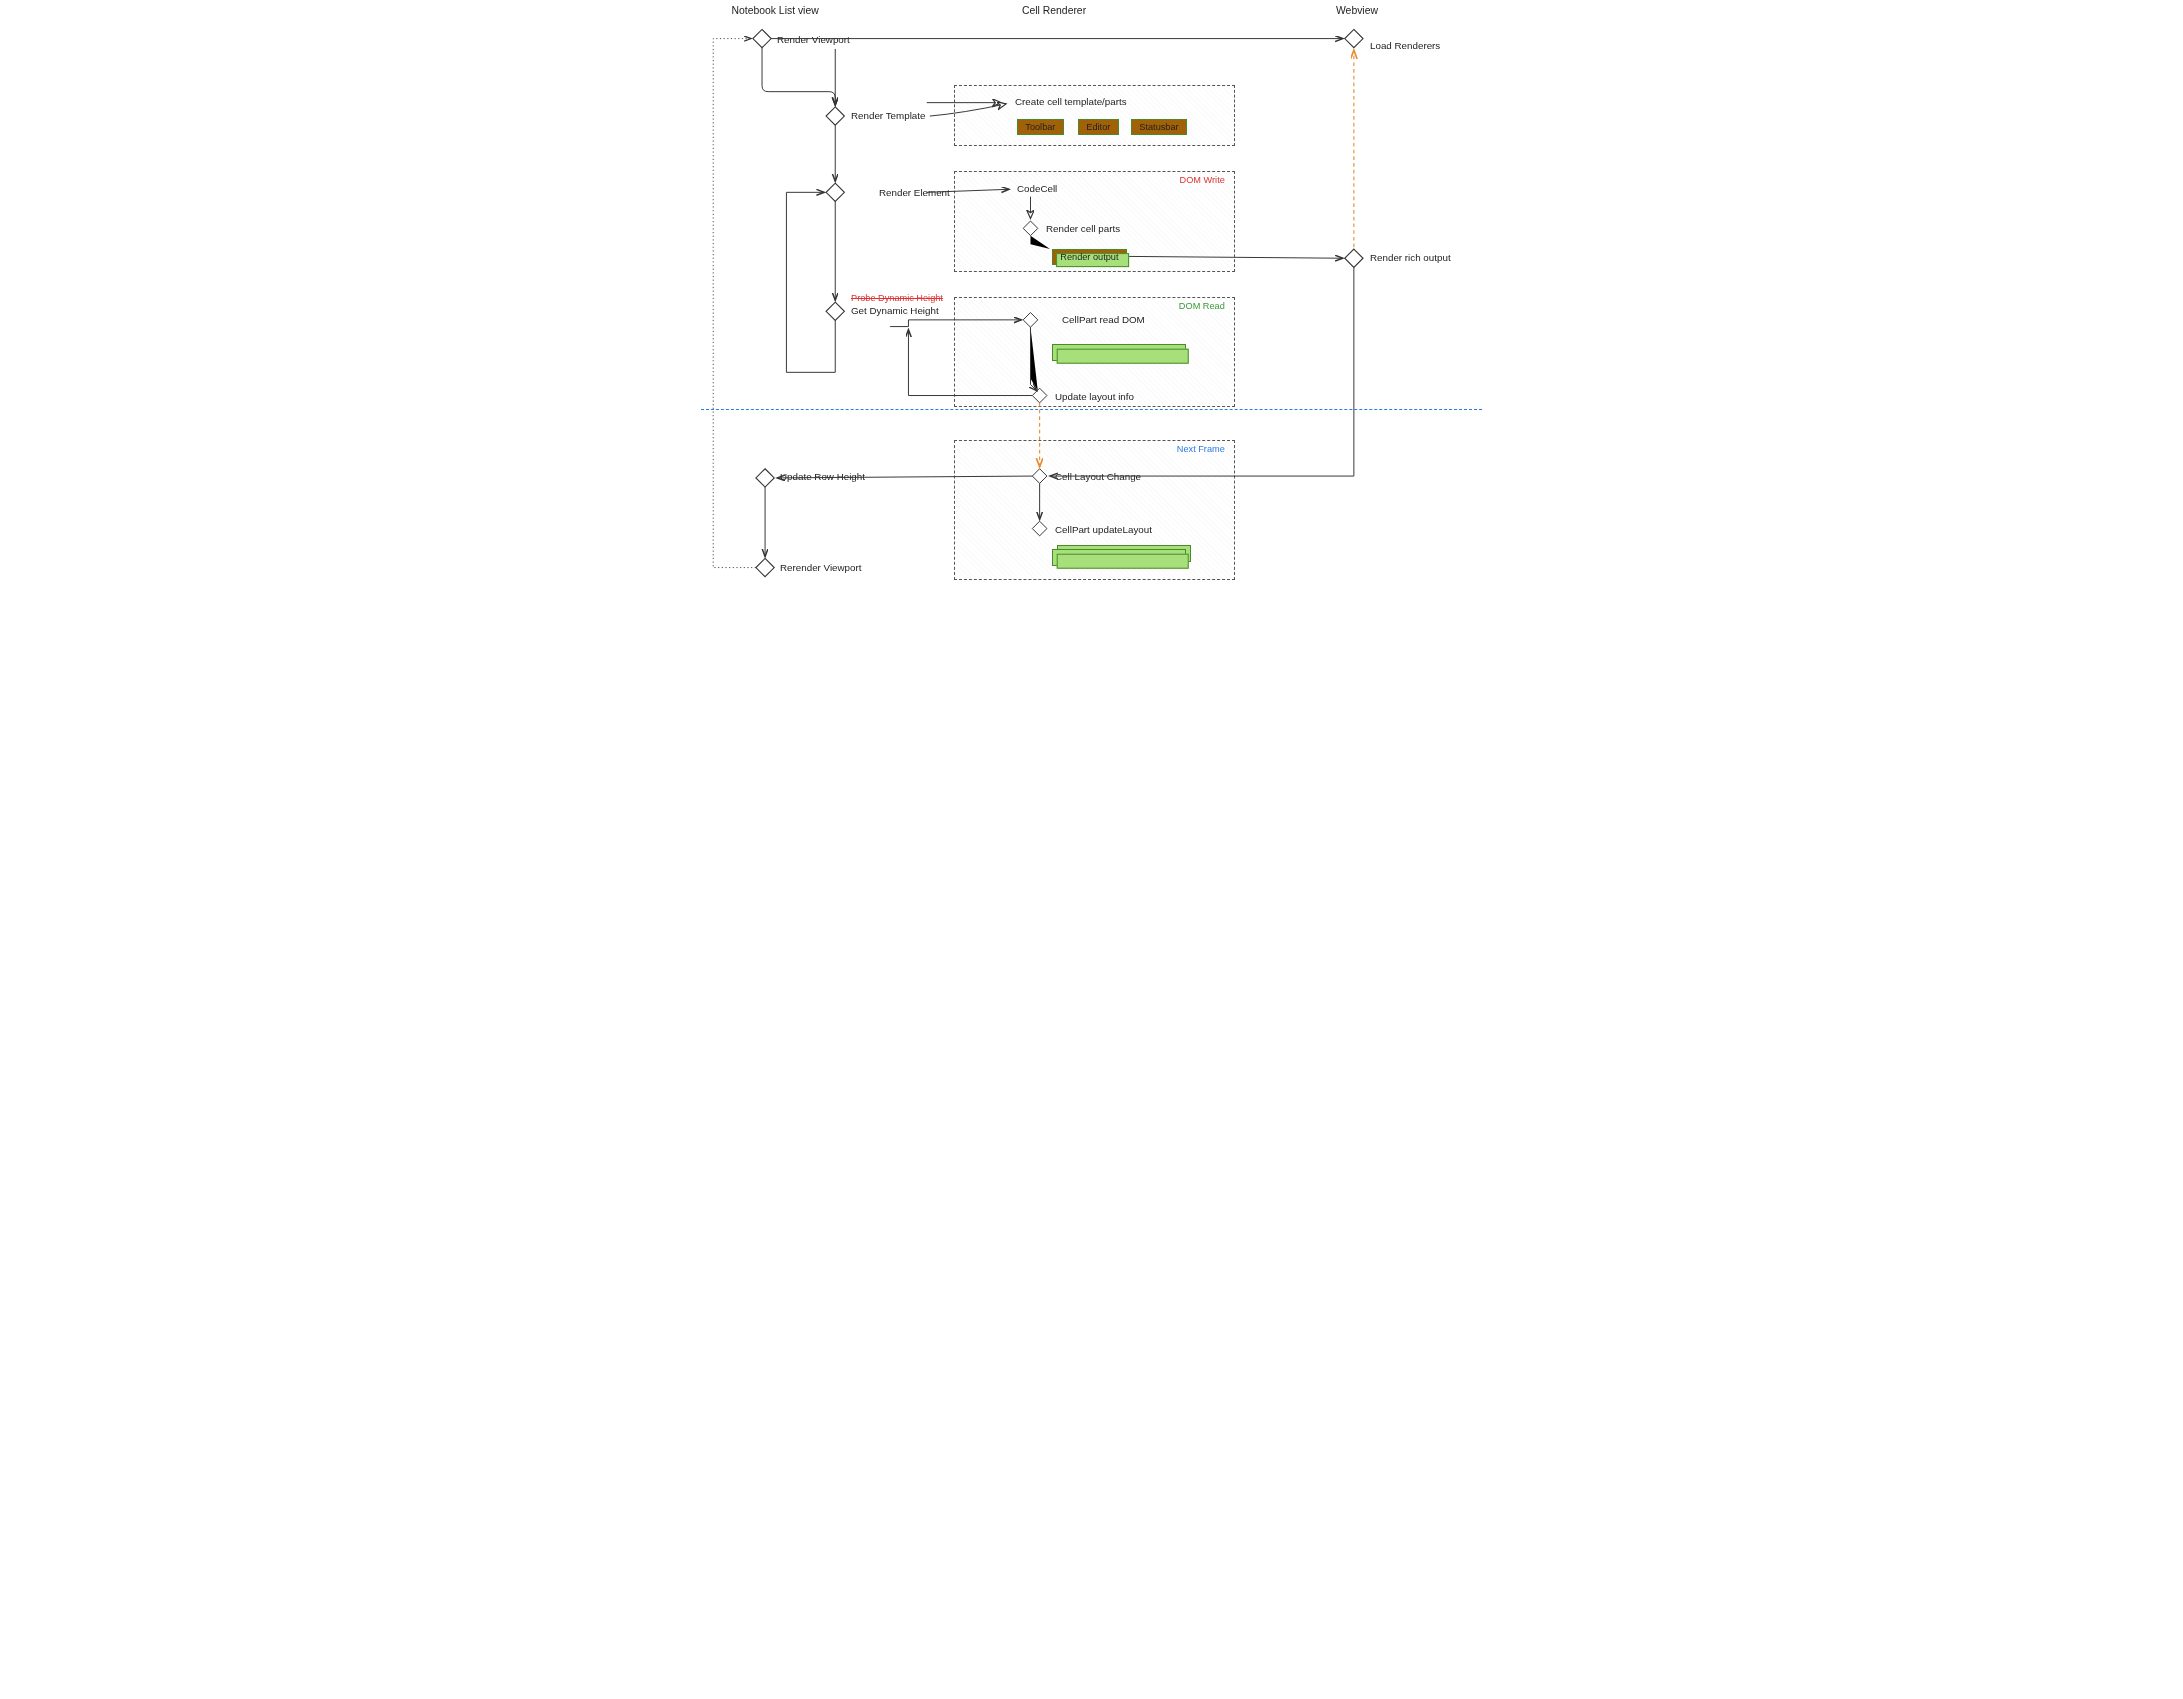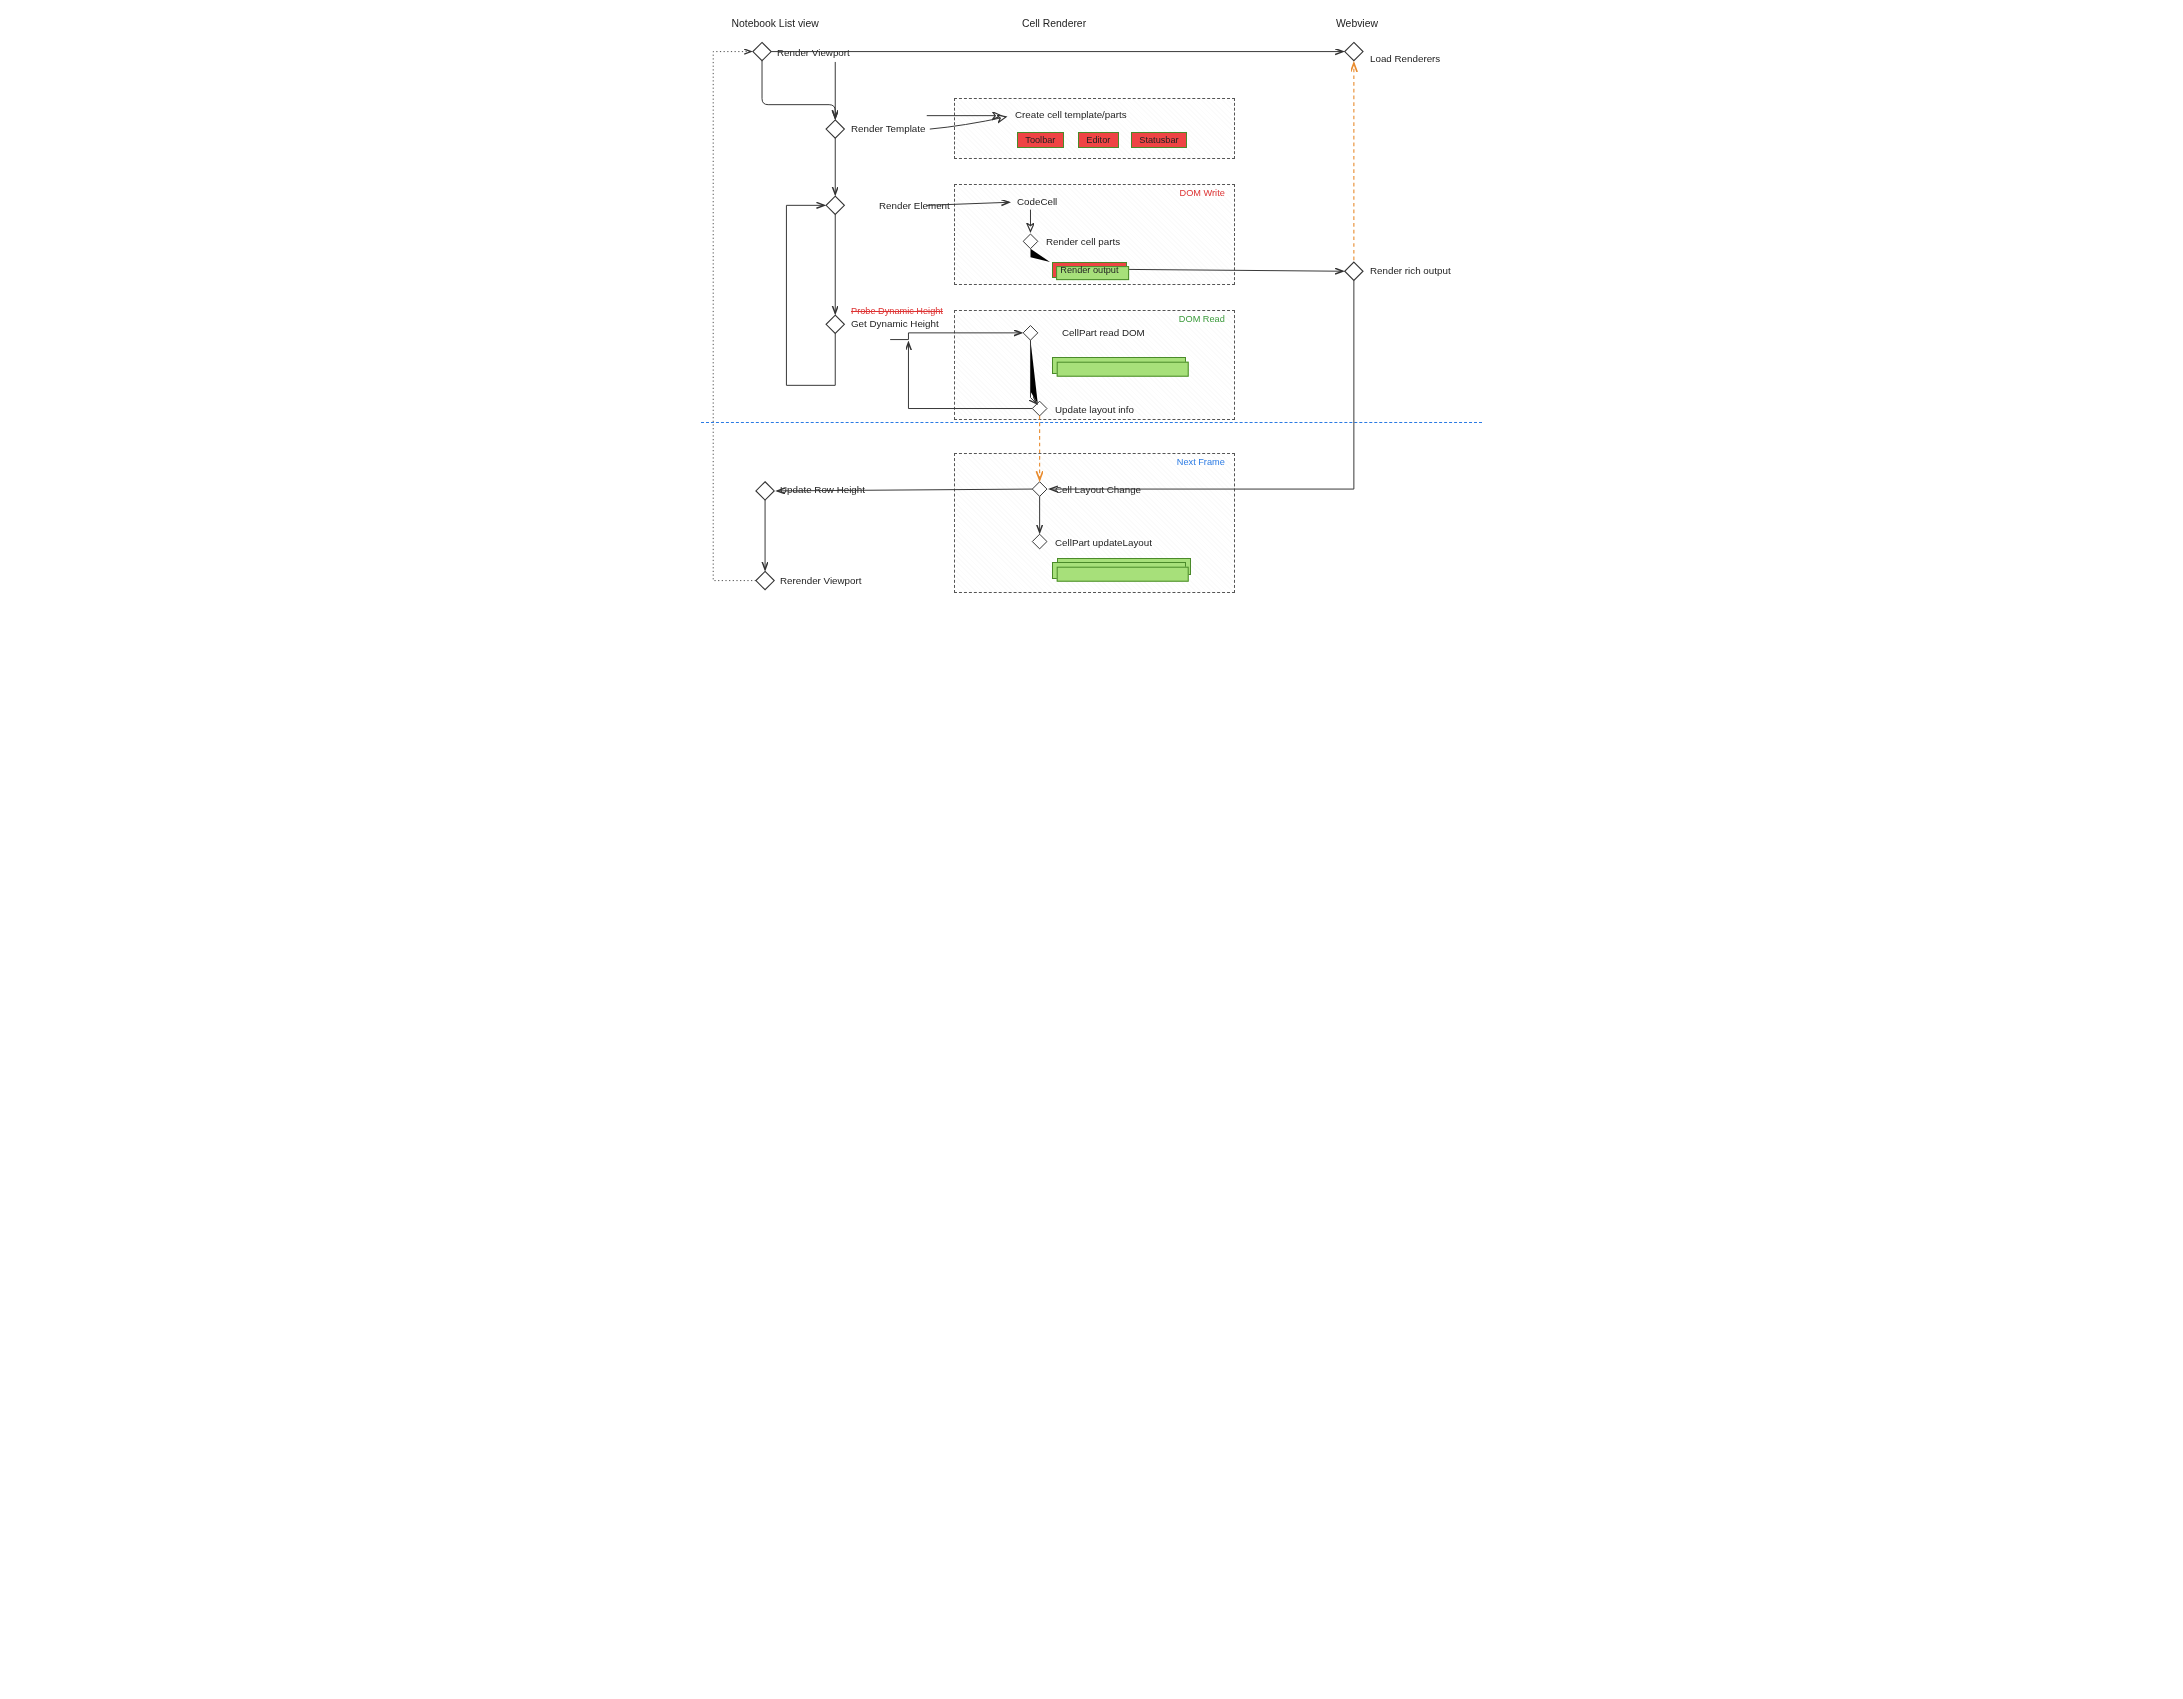--- a/index.html
+++ b/index.html
@@ -8,35 +8,35 @@
     padding: 0;
     background: #ffffff;
     font-family: "Comic Sans MS", "Segoe Script", cursive, sans-serif;
     font-size: 9.8px;
     color: #222;
   }
   .canvas {
     position: relative;
     width: 781px;
     height: 608px;
-    margin: 13px auto;
+    margin: 0 auto;
   }
   svg { position: absolute; top: 0; left: 0; }
   .label {
     position: absolute;
     white-space: nowrap;
   }
   .header {
     position: absolute;
     top: 4.9px;
     font-size: 10.4px;
   }
   .chip {
     position: absolute;
-    background: #ef4444;
+    background: #a16207;
     border: 0.9px solid #4a8a2a;
     padding: 1.8px 7.3px;
     font-size: 9.2px;
   }
   .chip.shadow::before {
     content: "";
     position: absolute;
     inset: 0;
     background: #a7e07a;
     border: 0.9px solid #4a8a2a;

